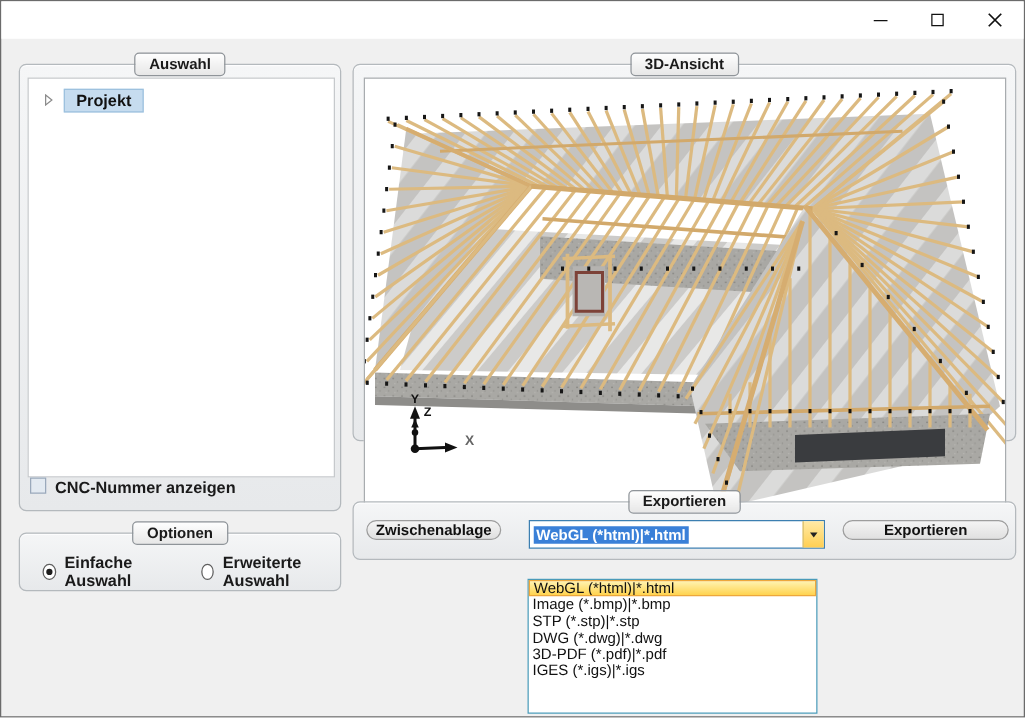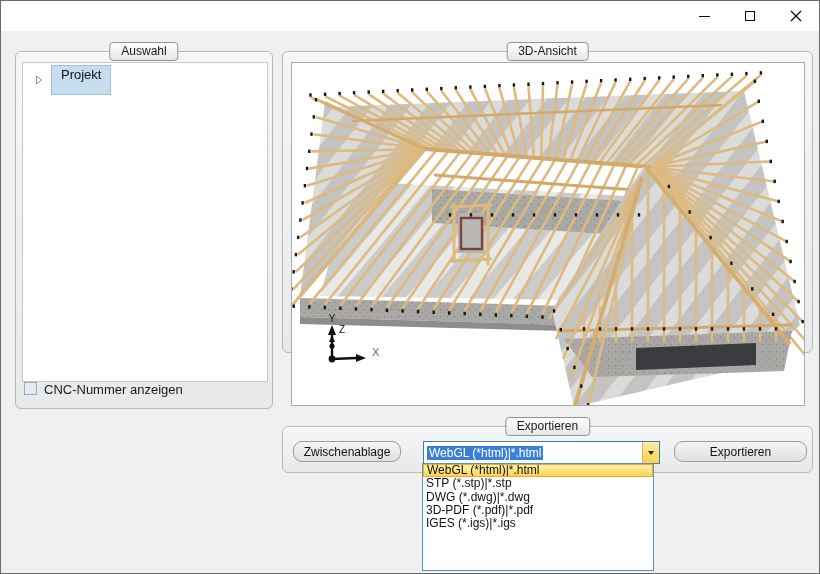--- a/index.html
+++ b/index.html
@@ -12,55 +12,56 @@
   .titlebar{position:absolute;top:0;left:0;right:0;height:30px;background:#ffffff;display:flex;justify-content:flex-end;align-items:center;}
   .wc{width:46px;height:28px;display:flex;align-items:center;justify-content:center;cursor:default;}
   .glyph-min{width:11px;height:0;border-top:1.5px solid #111;display:block;}
   .glyph-max{width:10px;height:10px;border:1.4px solid #111;display:block;}
 
   
   .gb{
     position:absolute;border:1px solid #b4b9bd;border-radius:6px;
     background:linear-gradient(#f5f6f7,#e7e9eb);
     box-shadow:inset 0 1px 0 rgba(255,255,255,.8);
+    font-weight:bold;
   }
   .gb-label{
     position:absolute;top:-10px;left:50%;transform:translateX(-50%);
     padding:1px 11px;font-size:12px;line-height:15px;color:#1a1a1a;white-space:nowrap;
     background:linear-gradient(#fefefe,#e7e7e7);
     border:1px solid #8f9499;border-radius:4px;z-index:3;
   }
   .gb-auswahl{left:14px;top:50px;width:258px;height:358px;}
   .gb-ansicht{left:281px;top:50px;width:531px;height:302px;}
   .gb-optionen{left:14px;top:425px;width:258px;height:47px;}
-  .gb-export{left:281px;top:425px;width:531px;height:47px;}
+  .gb-export{left:281px;top:400px;width:531px;height:47px;}
 
   
   .tree{position:absolute;left:6px;top:10px;width:246px;height:320px;background:#fff;border:1px solid #c6c9cc;overflow:hidden;}
   .tree-row{display:flex;align-items:center;margin:7px 0 3px 10px;height:20px;cursor:default;}
   .tree-expander{width:12px;display:flex;align-items:center;justify-content:center;margin-right:6px;}
-  .tree-chip{font-size:13px;padding:1px 9px 12px 9px;background:#c6dcef;border:1px solid #9dc1de;color:#111;}
+  .tree-chip{font-size:13px;padding:1px 9px 1px 9px;background:#c6dcef;border:1px solid #9dc1de;color:#111;}
   .cnc-row{position:absolute;left:8px;bottom:6px;height:20px;display:flex;align-items:flex-start;}
   .checkbox{width:13px;height:13px;background:#e3eaf1;border:1px solid #9aa9bb;margin-right:7px;}
   .cnc-label{font-size:13px;}
 
   
   .radio-row{display:flex;align-items:center;gap:22px;padding:15px 0 0 18px;}
   .radio-item{display:flex;align-items:center;gap:7px;}
   .radio{width:13px;height:13px;border-radius:50%;border:1px solid #5f5f5f;background:#fff;display:flex;align-items:center;justify-content:center;}
   .radio .dot{width:5px;height:5px;border-radius:50%;background:#1d1d1d;}
   .radio-label{font-size:13px;}
 
   
   .viewport{position:absolute;left:8px;top:10px;width:514px;height:344px;background:#fff;border:1px solid #a8acaf;overflow:hidden;}
   .viewport svg{display:block;}
 
   
   .btn{
-    position:absolute;height:21px;font-size:12px;display:flex;align-items:center;justify-content:center;
+    position:absolute;height:16px;font-size:12px;display:flex;align-items:center;justify-content:center;
     background:linear-gradient(#f4f4f4,#e0e0e0);border:1px solid #9d9d9d;border-radius:9px;cursor:default;color:#111;
   }
   .btn-clipboard{left:10px;top:14px;width:108px;}
   .btn-export{left:391px;top:14px;width:133px;}
   .combo{
     position:absolute;left:140px;top:14px;width:237px;height:23px;background:#fff;
     border:1px solid #3c7fb1;display:flex;align-items:stretch;
   }
   .combo-value{flex:1;display:flex;align-items:center;padding-left:3px;overflow:hidden;white-space:nowrap;font-size:12px;}
   .combo-value span{background:#3a80d8;color:#fff;padding:0 2px;}
@@ -380,36 +381,52 @@
             <rect x="261.8" y="150.2" width="2.4" height="3.4" fill="#161616"></rect>
             <rect x="282.8" y="150.2" width="2.4" height="3.4" fill="#161616"></rect>
             <rect x="303.8" y="150.2" width="2.4" height="3.4" fill="#161616"></rect>
             <rect x="324.8" y="150.2" width="2.4" height="3.4" fill="#161616"></rect>
             <rect x="345.8" y="150.2" width="2.4" height="3.4" fill="#161616"></rect>
           </g>
       </svg>
     </div>
   </div>
 
+  <div class="gb gb-optionen">
+    <div class="gb-label">Optionen</div>
+    <div class="radio-row">
+      <div class="radio-item">
+        <span class="radio">
+            <span class="dot"></span>
+          </span>
+        <span class="radio-label">Einfache Auswahl</span>
+      </div>
+      <div class="radio-item">
+        <span class="radio"></span>
+        <span class="radio-label">Erweiterte Auswahl</span>
+      </div>
+    </div>
+  </div>
 
   <div class="gb gb-export">
     <div class="gb-label">Exportieren</div>
     <div class="btn btn-clipboard">Zwischenablage</div>
     <div class="combo">
       <div class="combo-value">
         <span>WebGL (*html)|*.html</span>
       </div>
       <div class="combo-btn">
         <span class="combo-arrow"></span>
       </div>
     </div>
     <div class="btn btn-export">Exportieren</div>
   </div>
 
   <div class="dropdown">
       <div class="dd-item selected">WebGL (*html)|*.html</div>
+      <div class="dd-item">Image (*.bmp)|*.bmp</div>
       <div class="dd-item">STP (*.stp)|*.stp</div>
       <div class="dd-item">DWG (*.dwg)|*.dwg</div>
       <div class="dd-item">3D-PDF (*.pdf)|*.pdf</div>
       <div class="dd-item">IGES (*.igs)|*.igs</div>
     </div>
 
 </div>
 
 </body></html>

